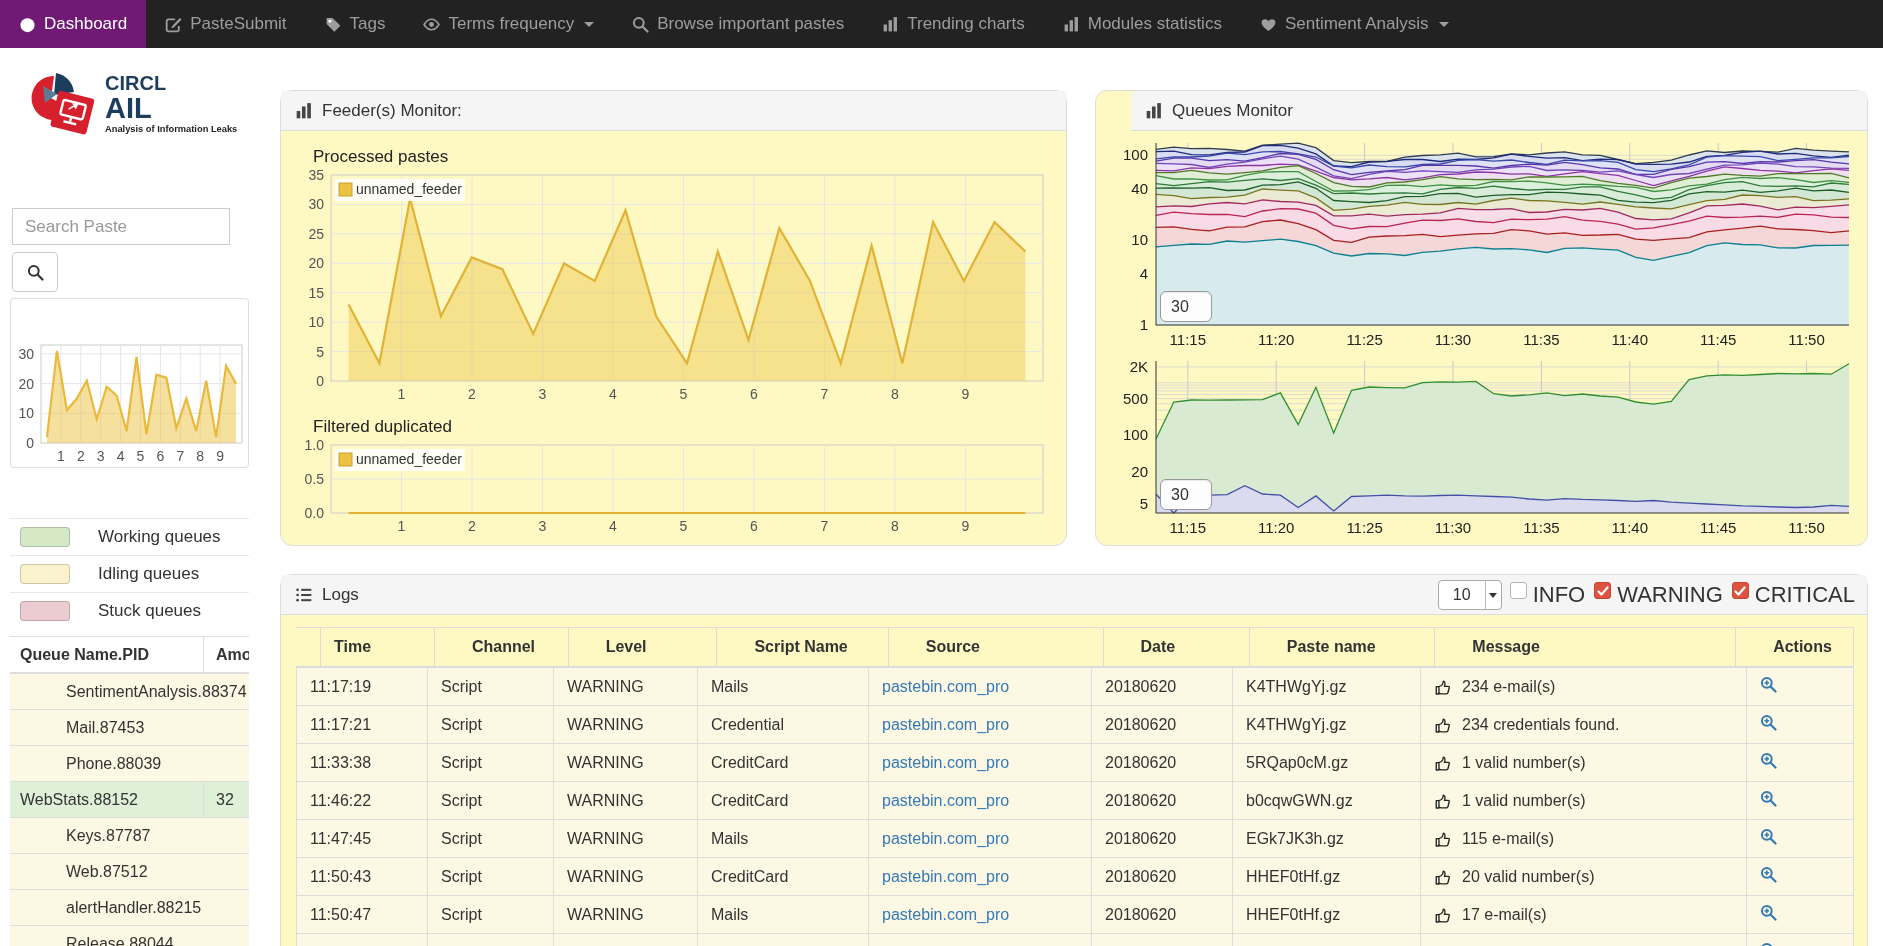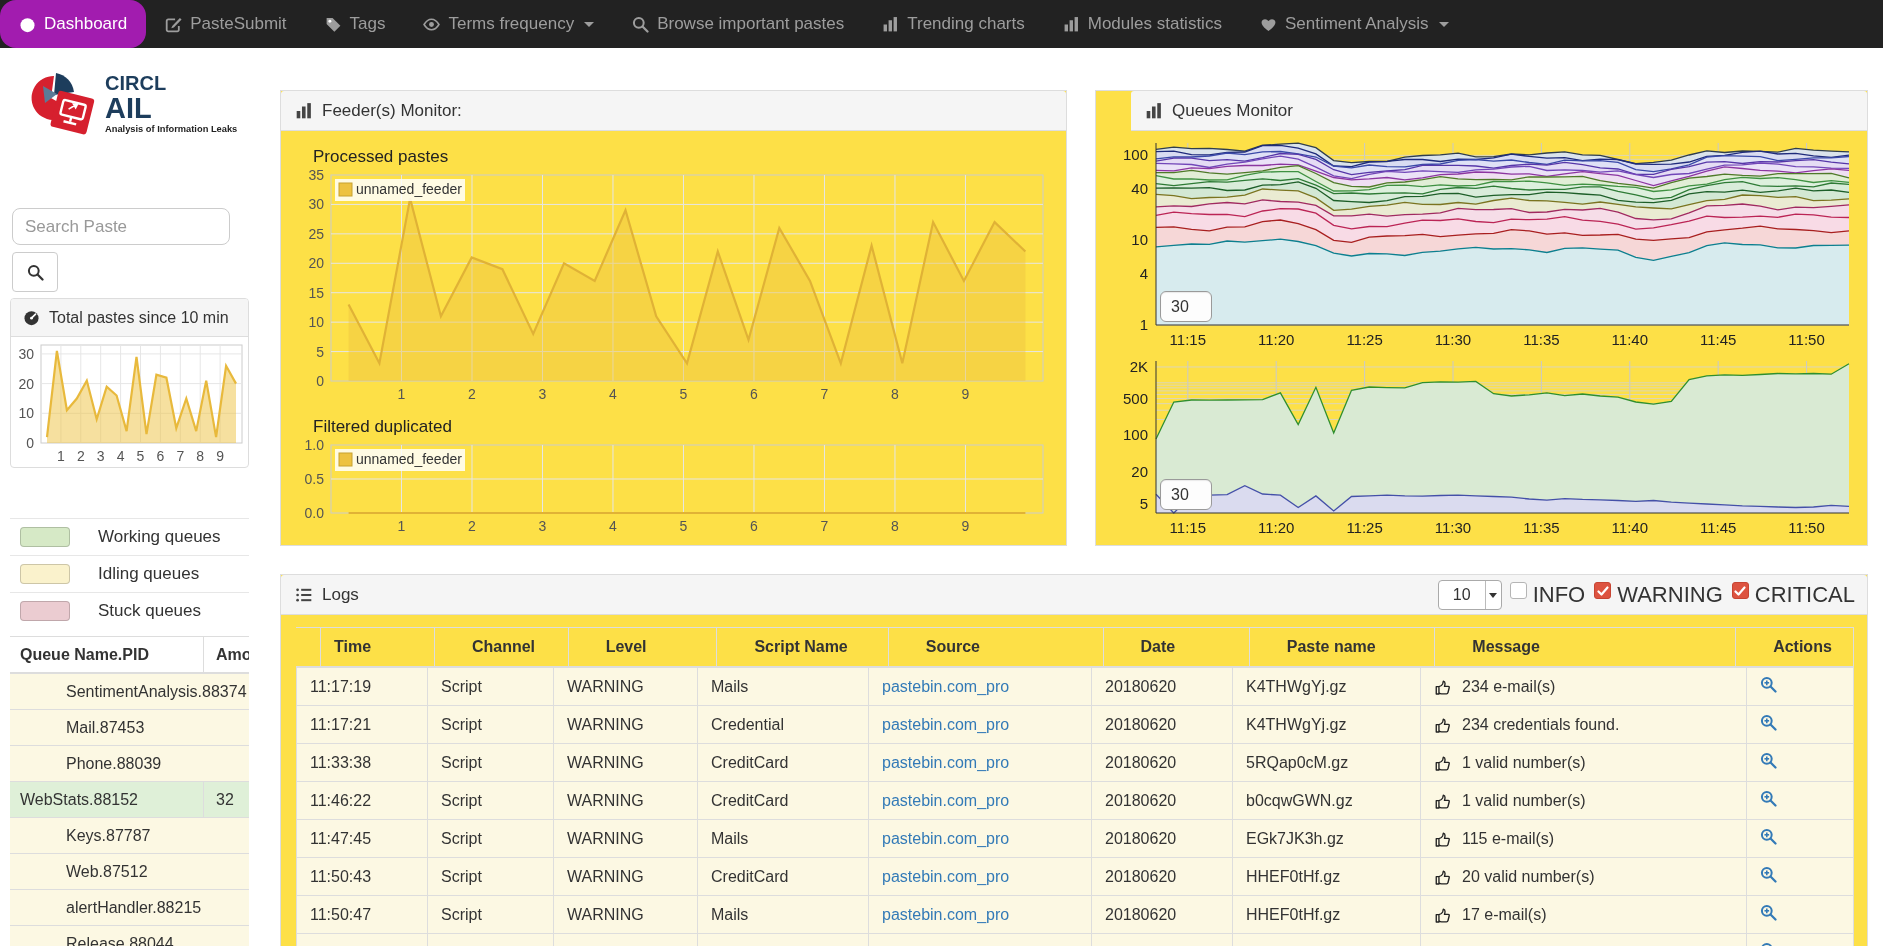--- a/index.html
+++ b/index.html
@@ -3,28 +3,28 @@
 <meta charset="utf-8">
 <style>
   * { margin:0; padding:0; box-sizing:border-box; }
   html,body { width:1883px; height:946px; overflow:hidden; background:#fff;
     font-family:"Liberation Sans", sans-serif; color:#333; }
   #page { position:relative; width:1883px; height:946px; overflow:hidden; }
 
   
   #navbar { position:absolute; left:0; top:0; width:1883px; height:48px; background:#222; display:flex; align-items:stretch; }
   .nav-item { display:flex; align-items:center; gap:8px; padding:0 19px; color:#9d9d9d; font-size:17px; cursor:pointer; }
-  .nav-item.active { background:#a21caf; color:#fff;border-radius:16px; }
+  .nav-item.active { background:#701a75; color:#fff; }
   .nav-item svg { width:17px; height:17px; }
   .caret { width:0; height:0; border-left:5px solid transparent; border-right:5px solid transparent; border-top:5px solid currentColor; margin-left:2px; }
 
   
   #sidebar { position:absolute; left:10px; top:58px; width:239px; height:888px; overflow:hidden; }
   #logo { position:relative; height:84px; margin-top:6px; }
-  #search-input { position:absolute; top:150px; left:2px; width:218px; height:37px; border:1px solid #ccc; border-radius:8px; padding:0 12px; font-size:17px; color:#555; font-family:"Liberation Sans",sans-serif; }
+  #search-input { position:absolute; top:150px; left:2px; width:218px; height:37px; border:1px solid #ccc; border-radius:0; padding:0 12px; font-size:17px; color:#555; font-family:"Liberation Sans",sans-serif; }
   #search-input::placeholder { color:#999; }
   #search-btn { position:absolute; top:194px; left:2px; width:46px; height:40px; background:#fff; border:1px solid #ccc; border-radius:4px; color:#333; display:flex; align-items:center; justify-content:center; cursor:pointer; }
   #search-btn svg { width:17px; height:17px; }
 
   #pastes-panel { position:absolute; top:240px; left:0; width:239px; height:170px; border:1px solid #ddd; border-radius:4px; background:#fff; }
   #pastes-panel .p-head { height:38px; background:#f5f5f5; border-bottom:1px solid #ddd; border-radius:3px 3px 0 0; display:flex; align-items:center; gap:9px; padding:0 12px; font-size:16px; color:#333; }
   #pastes-panel .p-head svg { width:17px; height:17px; }
 
   #toggle-row { position:absolute; top:420px; left:0; width:239px; height:40px; display:flex; align-items:center; }
   #toggle { position:relative; width:62px; height:30px; border-radius:15px; background:#52b0de; border:1px solid #3e9cc9; cursor:pointer; }
@@ -36,21 +36,21 @@
 
   #queue-table { position:absolute; top:578px; left:0; width:280px; }
   .q-head { display:flex; height:38px; align-items:center; border-top:1px solid #ddd; border-bottom:2px solid #ddd; font-weight:bold; font-size:16px; }
   .q-row { display:flex; height:36px; align-items:center; border-bottom:1px solid #ddd; font-size:16px; }
   .q-name { width:194px; padding-left:10px; border-right:1px solid #ddd; align-self:stretch; display:flex; align-items:center; }
   .q-amt { padding-left:12px; }
   .q-row.idling { background:#fcf8e3;padding-left:46px; }
   .q-row.working { background:#dff0d8; }
 
   
-  .panel { position:absolute; background:#fde047; border:1px solid #ddd; border-radius:0; }
+  .panel { position:absolute; background:#fef9c3; border:1px solid #ddd; border-radius:12px; }
   .panel-head { height:40px; background:#f5f5f5; border-bottom:1px solid #ddd; border-radius:3px 3px 0 0; display:flex; align-items:center; gap:9px; padding:0 14px; font-size:17px; color:#333; }
   .panel-head svg { width:18px; height:18px; color:#444; }
   #feeder-panel { left:280px; top:90px; width:787px; height:456px; }
   #queues-panel { left:1095px; top:90px; width:773px; height:456px;padding-left:35px; }
   #logs-panel   { left:280px; top:574px; width:1588px; height:420px; }
 
   .chart-title { position:absolute; font-weight:normal; font-size:17px; color:#222; }
   svg.chart { position:absolute; }
 
   .win-box { position:absolute; width:52px; height:31px; background:#fdfdfd; border:1px solid #9a9a9a; border-radius:6px; font-size:16px; color:#333; display:flex; align-items:center; padding-left:10px; box-shadow:inset 0 1px 1px rgba(0,0,0,.08); }
@@ -214,26 +214,20 @@
     </div>
 
     <input id="search-input" type="text" placeholder="Search Paste" style="">
     <div id="search-btn">
         <svg>
           <use href="#i-search"></use>
         </svg>
       </div>
 
     <div id="pastes-panel">
-      <div class="p-head">
-        <svg>
-            <use href="#i-tachometer"></use>
-          </svg>
-        <span>Total pastes since 10 min</span>
-      </div>
       <svg class="chart" id="mini-chart" style="left:0;top:40px" width="237" height="128">
           <rect x="30" y="6" width="201" height="98" fill="none" stroke="#ccc"></rect>
           <line x1="49.9009900990099" y1="6" x2="49.9009900990099" y2="104" stroke="#e6e6e6"></line>
           <line x1="69.8019801980198" y1="6" x2="69.8019801980198" y2="104" stroke="#e6e6e6"></line>
           <line x1="89.70297029702971" y1="6" x2="89.70297029702971" y2="104" stroke="#e6e6e6"></line>
           <line x1="109.60396039603961" y1="6" x2="109.60396039603961" y2="104" stroke="#e6e6e6"></line>
           <line x1="129.5049504950495" y1="6" x2="129.5049504950495" y2="104" stroke="#e6e6e6"></line>
           <line x1="149.40594059405942" y1="6" x2="149.40594059405942" y2="104" stroke="#e6e6e6"></line>
           <line x1="169.30693069306932" y1="6" x2="169.30693069306932" y2="104" stroke="#e6e6e6"></line>
           <line x1="189.20792079207922" y1="6" x2="189.20792079207922" y2="104" stroke="#e6e6e6"></line>

